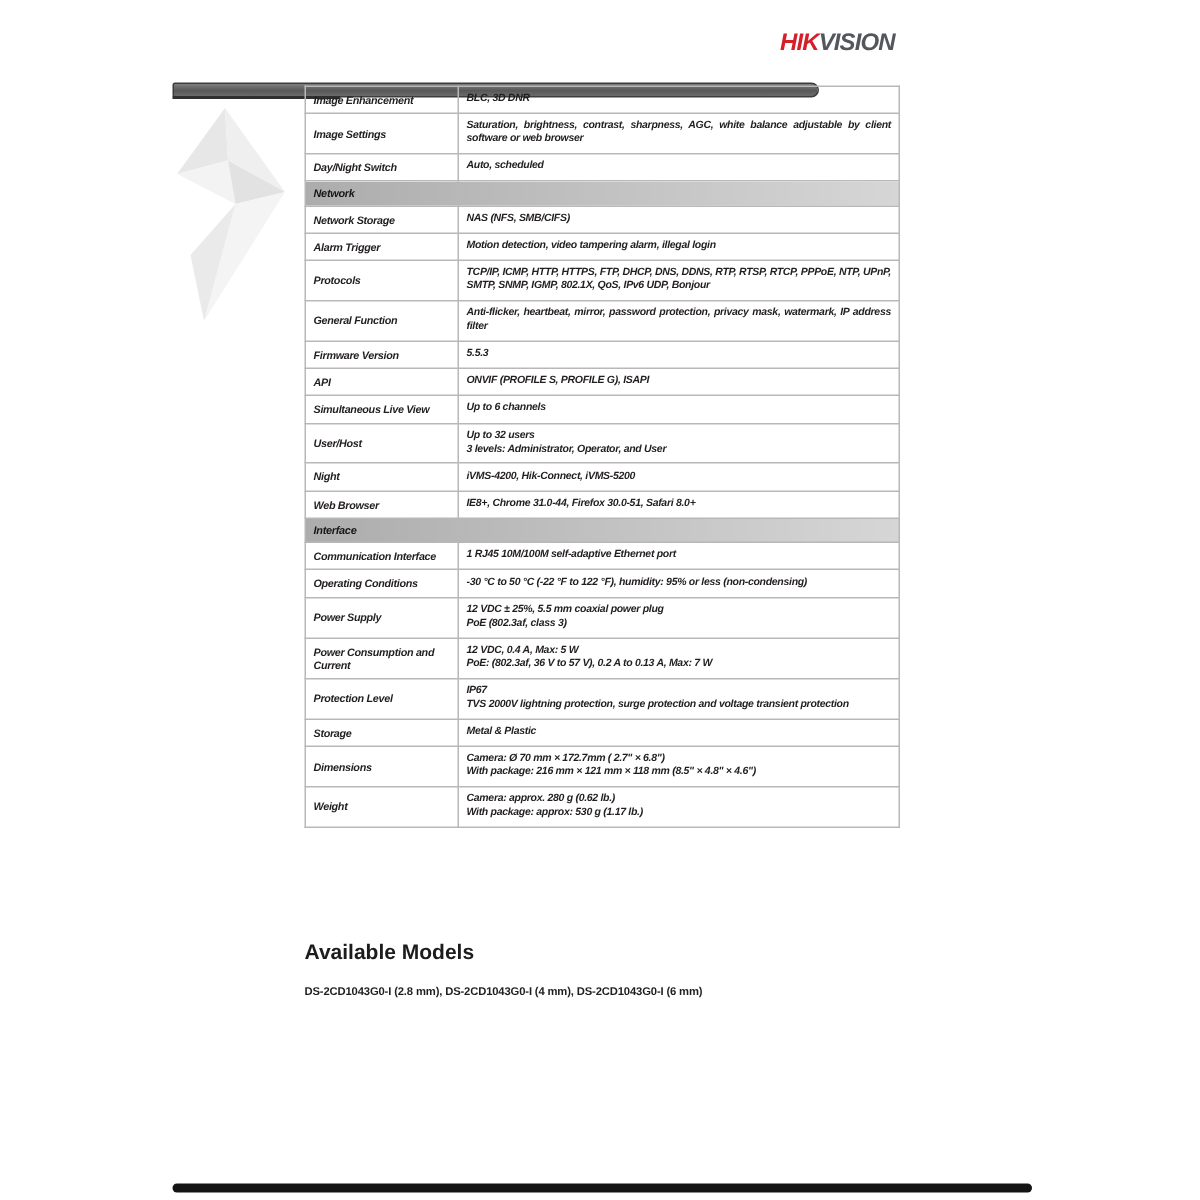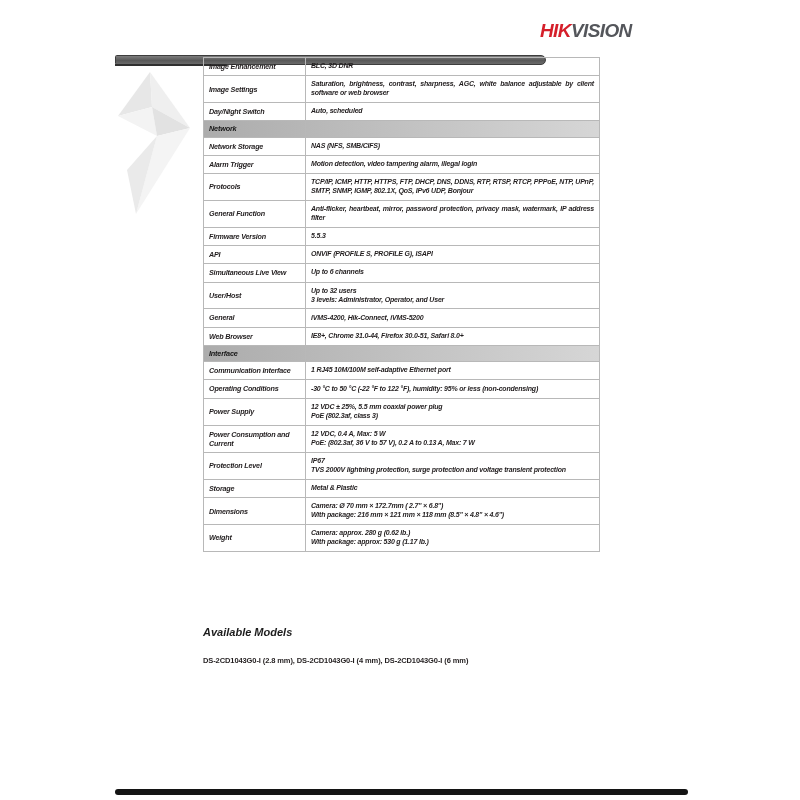--- a/index.html
+++ b/index.html
@@ -1,21 +1,21 @@
 <!DOCTYPE html>
 <html><head>
 <meta charset="utf-8">
 <style>
   html,body{margin:0;padding:0;background:#ffffff;}
   #page{position:relative;width:800px;height:800px;background:#ffffff;overflow:hidden;
         font-family:"Liberation Sans",sans-serif;color:#221e1f;}
 
   
-  #logo{position:absolute;left:540px;top:20px;font-style:italic;font-weight:bold;
-        font-size:19px;letter-spacing:-0.6px;white-space:nowrap;}
+  #logo{position:absolute;left:520px;top:20px;font-style:italic;font-weight:bold;
+        font-size:16px;letter-spacing:-0.6px;white-space:nowrap;}
   #logo .hik{color:#d51f2a;}
   #logo .vision{color:#54565b;}
 
   
   #header-bar{position:absolute;left:115px;top:55px;width:429px;height:8px;
       background:linear-gradient(180deg,#7d7d7d,#585858 55%,#6a6a6a);
       border:1px solid #3d3d3d;border-radius:2px 6px 6px 2px;}
   #header-bar-accent{position:absolute;left:115px;top:64px;width:112px;height:2px;
       background:#2f2f2f;border-radius:0 2px 2px 0;}
 
@@ -28,21 +28,21 @@
       font-size:7.2px;font-weight:bold;color:#221e1f;letter-spacing:-0.2px;}
   table.spec td{border:1px solid #b8b8b8;padding:4px 5px;vertical-align:middle;
       line-height:1.28;overflow:hidden;font-style:italic;}
   table.spec{border:1px solid #9e9e9e;}
   td.lbl{width:92px;}
   td.val{font-size:7px;text-align:justify;white-space:pre-line;}
   tr.section{background:linear-gradient(90deg,#acacac,#d6d6d6);}
   tr.section td{font-style:italic;padding:3px 5px;font-size:7.3px;color:#161616;}
 
   
-  #models-title{position:absolute;left:203px;top:626px;font-size:11px;font-weight:bold;color:#1c1c1c;font-style:italic;}
+  #models-title{position:absolute;left:203px;top:626px;font-size:14px;font-weight:bold;color:#1c1c1c;}
   #models-list{position:absolute;left:203px;top:656px;font-size:7.5px;font-weight:bold;
       letter-spacing:-0.1px;color:#221e1f;white-space:nowrap;}
 
   
   #footer-bar{position:absolute;left:115px;top:789px;width:573px;height:6px;
       background:#141414;border-radius:3px;}
 </style>
 </head>
 <body>
 
@@ -114,21 +114,21 @@
           <tr>
             <td class="lbl">Simultaneous Live View</td>
             <td class="val">Up to 6 channels</td>
           </tr>
           <tr>
             <td class="lbl">User/Host</td>
             <td class="val">Up to 32 users
 3 levels: Administrator, Operator, and User</td>
           </tr>
           <tr>
-            <td class="lbl">General</td>
+            <td class="lbl">Night</td>
             <td class="val">iVMS-4200, Hik-Connect, iVMS-5200</td>
           </tr>
           <tr>
             <td class="lbl">Web Browser</td>
             <td class="val">IE8+, Chrome 31.0-44, Firefox 30.0-51, Safari 8.0+</td>
           </tr>
           <tr class="section">
             <td class="lbl">Interface</td>
             <td></td>
           </tr>

